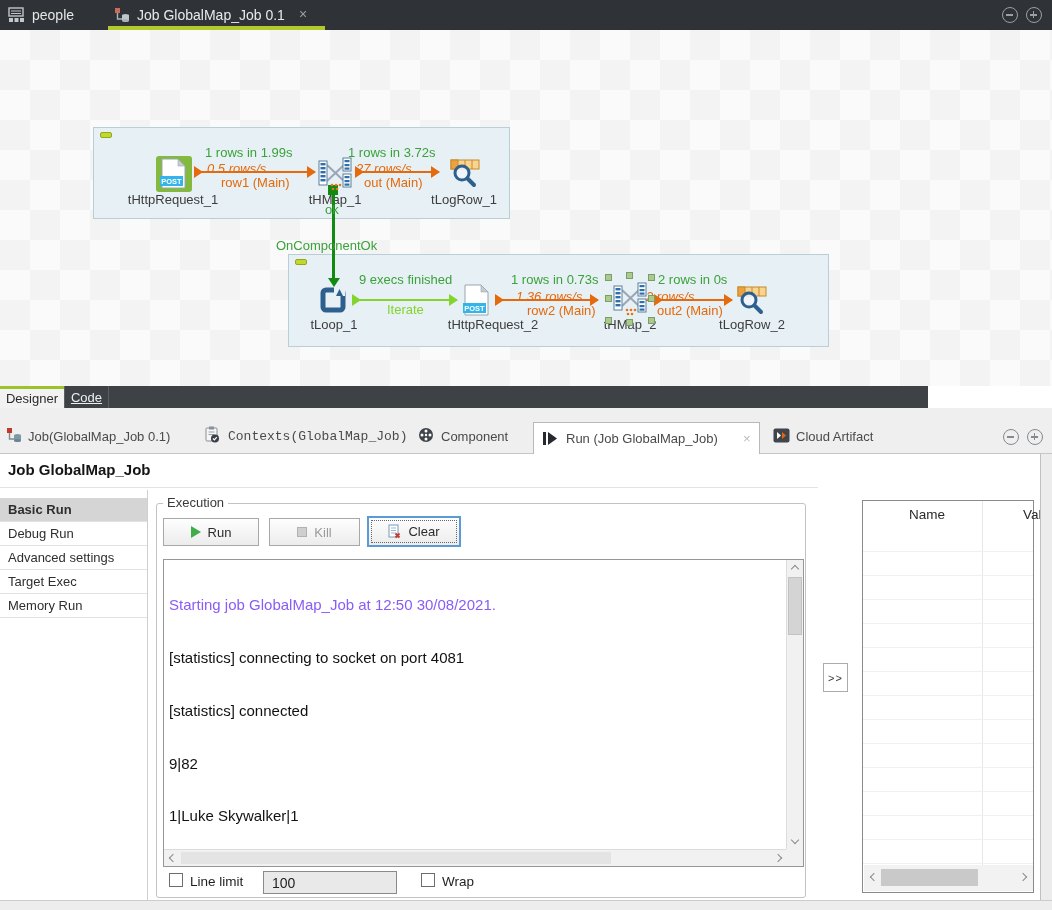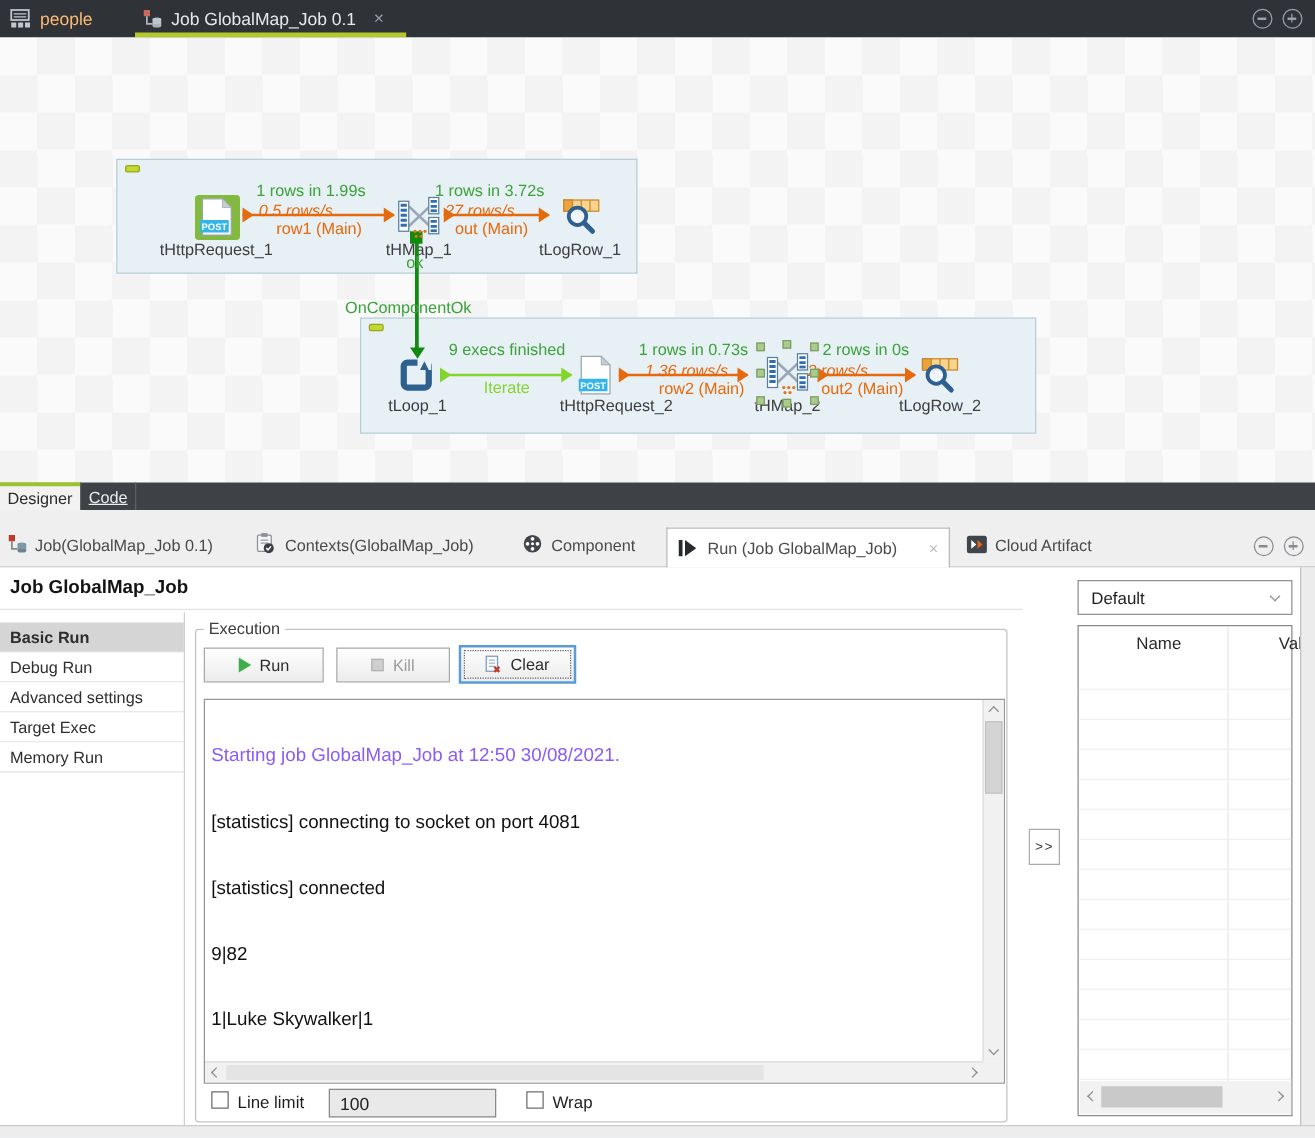--- a/index.html
+++ b/index.html
@@ -2,21 +2,21 @@
 <html><head>
 <meta charset="utf-8">
 <style>
   html,body{margin:0;padding:0;background:#dfe1e3;}
   *{box-sizing:border-box;font-family:"Liberation Sans",sans-serif;}
   #app{position:relative;width:1052px;height:910px;background:#fff;overflow:hidden;}
   .abs{position:absolute;}
 
   
   .titlebar{position:absolute;left:0;top:0;width:1052px;height:30px;background:#2f3338;}
-  .tb-label{position:absolute;font-size:14px;color:#fdba74;top:7px;white-space:nowrap;}
+  .tb-label{position:absolute;font-size:14px;color:#e5e5e5;top:7px;white-space:nowrap;}
   .tb-label.active{color:#e7eaec;}
   .tb-underline{position:absolute;left:108px;top:26px;width:217px;height:4px;background:#b3c92b;}
   .tb-close{position:absolute;top:6px;font-size:14px;color:#9aa0a6;cursor:pointer;}
   .circle-btn{position:absolute;width:16px;height:16px;border:1.4px solid #9aa0a6;border-radius:50%;}
   .circle-btn::before{content:"";position:absolute;left:3px;top:6.2px;width:7px;height:1.6px;background:#9aa0a6;}
   .circle-btn.plus::after{content:"";position:absolute;left:5.8px;top:3.4px;width:1.6px;height:7px;background:#9aa0a6;}
   .circle-btn.dark{border-color:#86898e;}
   .circle-btn.dark::before,.circle-btn.dark::after{background:#86898e;}
 
   
@@ -36,21 +36,21 @@
   .tri-d{position:absolute;width:0;height:0;border-left:6px solid transparent;border-right:6px solid transparent;border-top:9px solid #128a12;z-index:2;}
   .trigger-line{position:absolute;width:3px;background:#128a12;z-index:2;}
   .trigger-sq{position:absolute;width:10px;height:10px;background:#128a12;z-index:2;}
   .trig-label{position:absolute;font-size:13px;color:#3aa23a;white-space:nowrap;z-index:3;}
   .iter-label{position:absolute;font-size:13px;color:#84d42e;white-space:nowrap;z-index:3;}
   .icon-box{position:absolute;z-index:4;}
   .http-green{background:#82b93e;border-radius:3px;padding:2px 4px;}
   .handle{position:absolute;width:7px;height:7px;background:#aacb8e;border:1px solid #7d9c66;z-index:5;}
 
   
-  .designer-bar{position:absolute;left:0;top:386px;width:1052px;height:22px;background:#3e4247;}
+  .designer-bar{position:absolute;left:0;top:386px;width:928px;height:22px;background:#3e4247;}
   .d-tab{position:absolute;top:0;height:22px;font-size:13px;display:flex;align-items:center;justify-content:center;}
   .d-tab.active{background:#f2f2f2;color:#2b2b2b;border-top:3px solid #9cc32a;}
   .d-tab.inactive{color:#eceff1;border-left:1px solid #5c6065;border-right:1px solid #5c6065;}
 
   
   .view-tabbar{position:absolute;left:0;top:408px;width:1052px;height:46px;background:#efefef;border-bottom:1px solid #c6c6c6;}
   .v-label{position:absolute;top:21px;font-size:13px;color:#4a4a4a;white-space:nowrap;}
   .v-tab-active{position:absolute;left:533px;top:14px;width:227px;height:32px;background:#fff;border:1px solid #b9b9b9;border-bottom:none;z-index:2;}
   .v-close{position:absolute;font-size:13px;color:#b9bdc1;}
 
@@ -324,21 +324,21 @@
     <span class="abs" style="left:204px;top:18px;">
       <svg width="16" height="17" viewBox="0 0 16 17">
           <rect x="2" y="2" width="11" height="13" rx="1" fill="#f4f6f8" stroke="#8a9096"></rect>
           <rect x="5" y="0.5" width="5" height="3" fill="#8a9096"></rect>
           <line x1="4.5" y1="6" x2="10.5" y2="6" stroke="#9aa0a6"></line>
           <line x1="4.5" y1="8.5" x2="10.5" y2="8.5" stroke="#9aa0a6"></line>
           <circle cx="11" cy="12.5" r="4" fill="#3a4046"></circle>
           <path d="M9 12.5 l1.4 1.4 2.4-2.8" fill="none" stroke="#fff" stroke-width="1.2"></path>
         </svg>
     </span>
-    <span class="v-label" style="left:228px;">Contexts(GlobalMap_Job)</span>
+    <span class="v-label" style="left:228px;font-family:Liberation Mono, monospace;">Contexts(GlobalMap_Job)</span>
     <span class="abs" style="left:418px;top:19px;">
       <svg width="16" height="16" viewBox="0 0 16 16">
           <circle cx="8" cy="8" r="7" fill="#3f454b"></circle>
           <circle cx="8" cy="4" r="1.5" fill="#fff"></circle>
           <circle cx="12" cy="8" r="1.5" fill="#fff"></circle>
           <circle cx="8" cy="12" r="1.5" fill="#fff"></circle>
           <circle cx="4" cy="8" r="1.5" fill="#fff"></circle>
           <circle cx="8" cy="8" r="1.2" fill="#fff"></circle>
         </svg>
     </span>
@@ -438,24 +438,20 @@
     </div>
 
     <div class="checkbox" style="left:169px;top:419px;"></div>
     <span class="cb-label" style="left:190px;top:420px;">Line limit</span>
     <input class="limit-input" value="100" style="">
     <div class="checkbox" style="left:421px;top:419px;"></div>
     <span class="cb-label" style="left:442px;top:420px;">Wrap</span>
 
     <button class="expand-btn">&gt;&gt;</button>
 
-    <div class="ctx-select">
-      <span class="txt">Default</span>
-      <span class="chev down" style="right:10px;top:9px;"></span>
-    </div>
     <div class="ctx-table">
       <span class="ctx-head" style="left:12px;">Name</span>
       <span class="ctx-head" style="left:126px;">Value</span>
       <div class="ctx-colline"></div>
       <div class="ctx-row" style="top:27px;"></div>
       <div class="ctx-row" style="top:51px;"></div>
       <div class="ctx-row" style="top:75px;"></div>
       <div class="ctx-row" style="top:99px;"></div>
       <div class="ctx-row" style="top:123px;"></div>
       <div class="ctx-row" style="top:147px;"></div>

